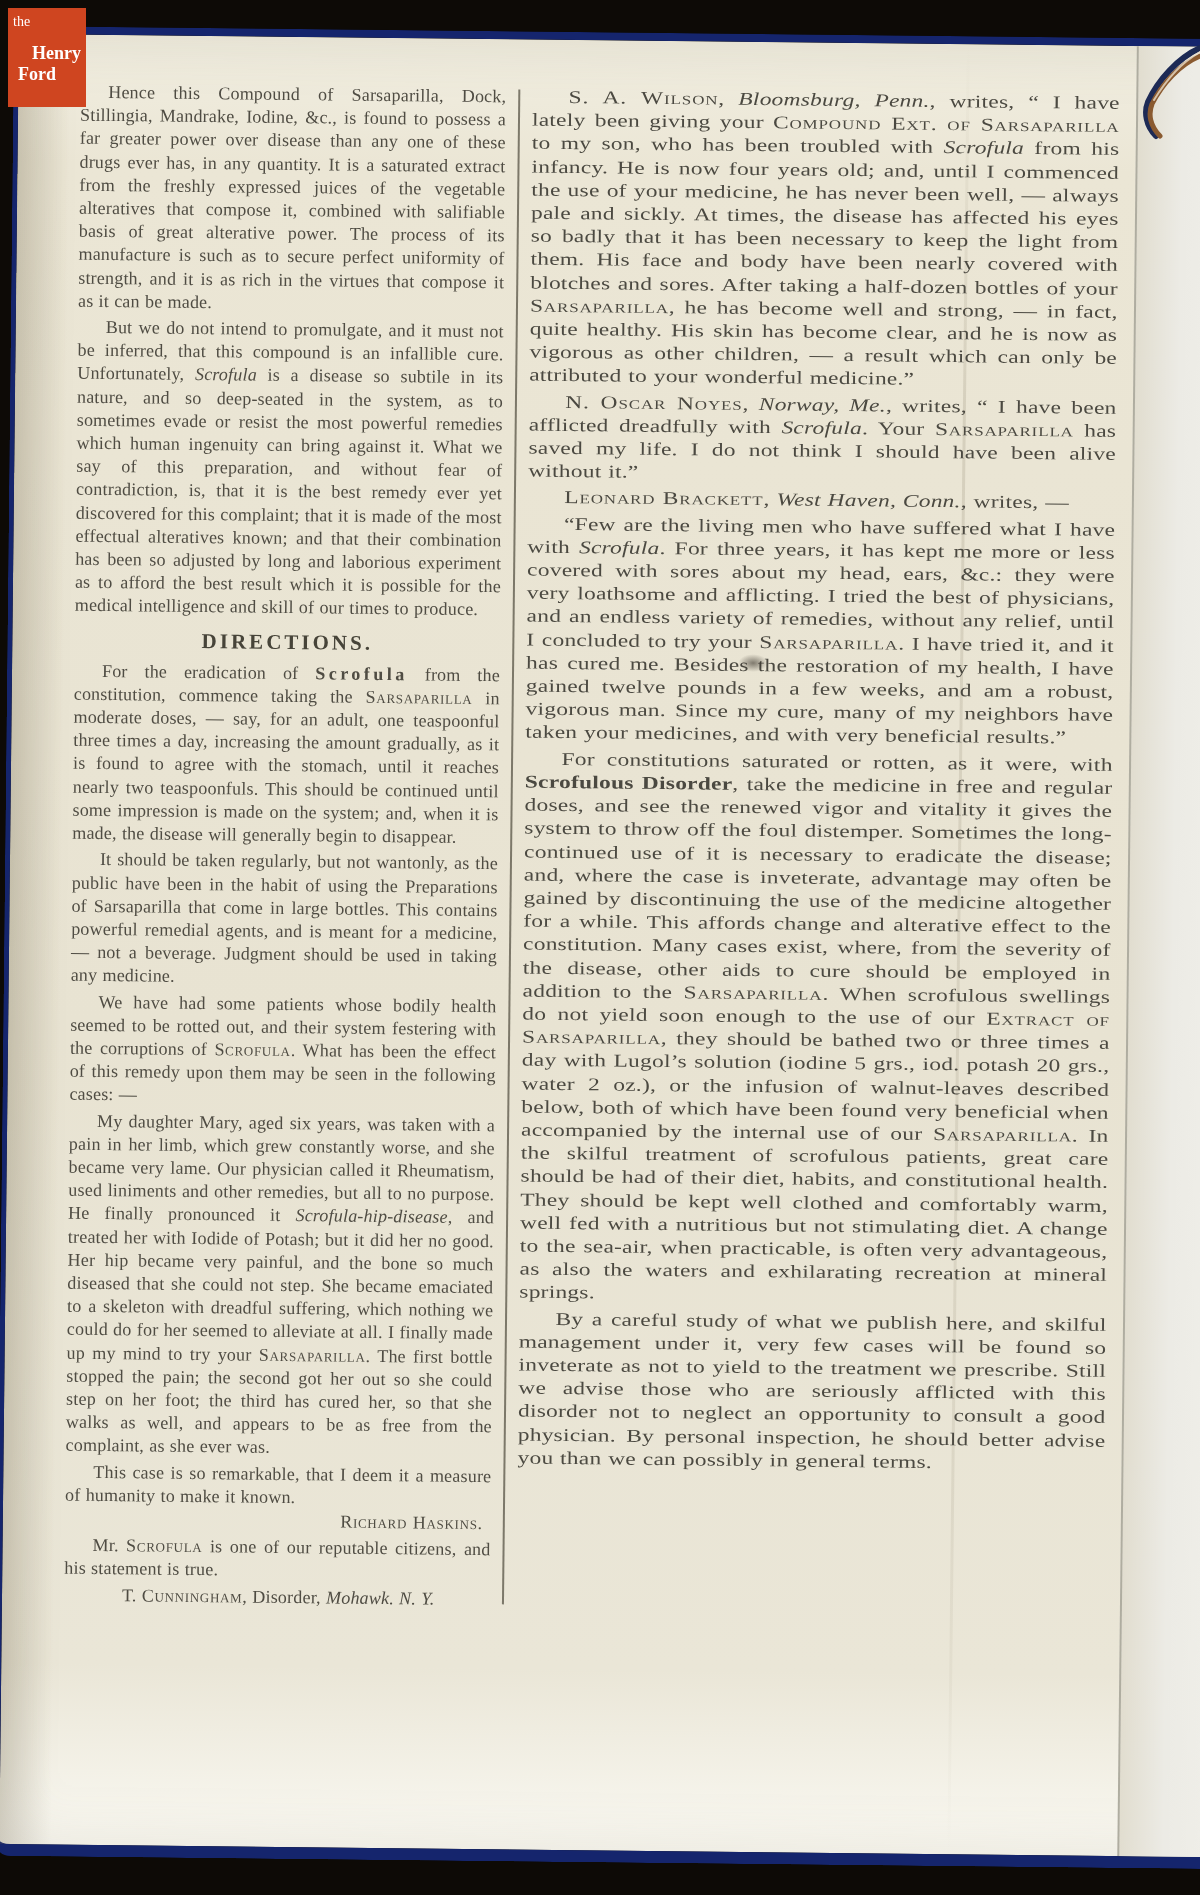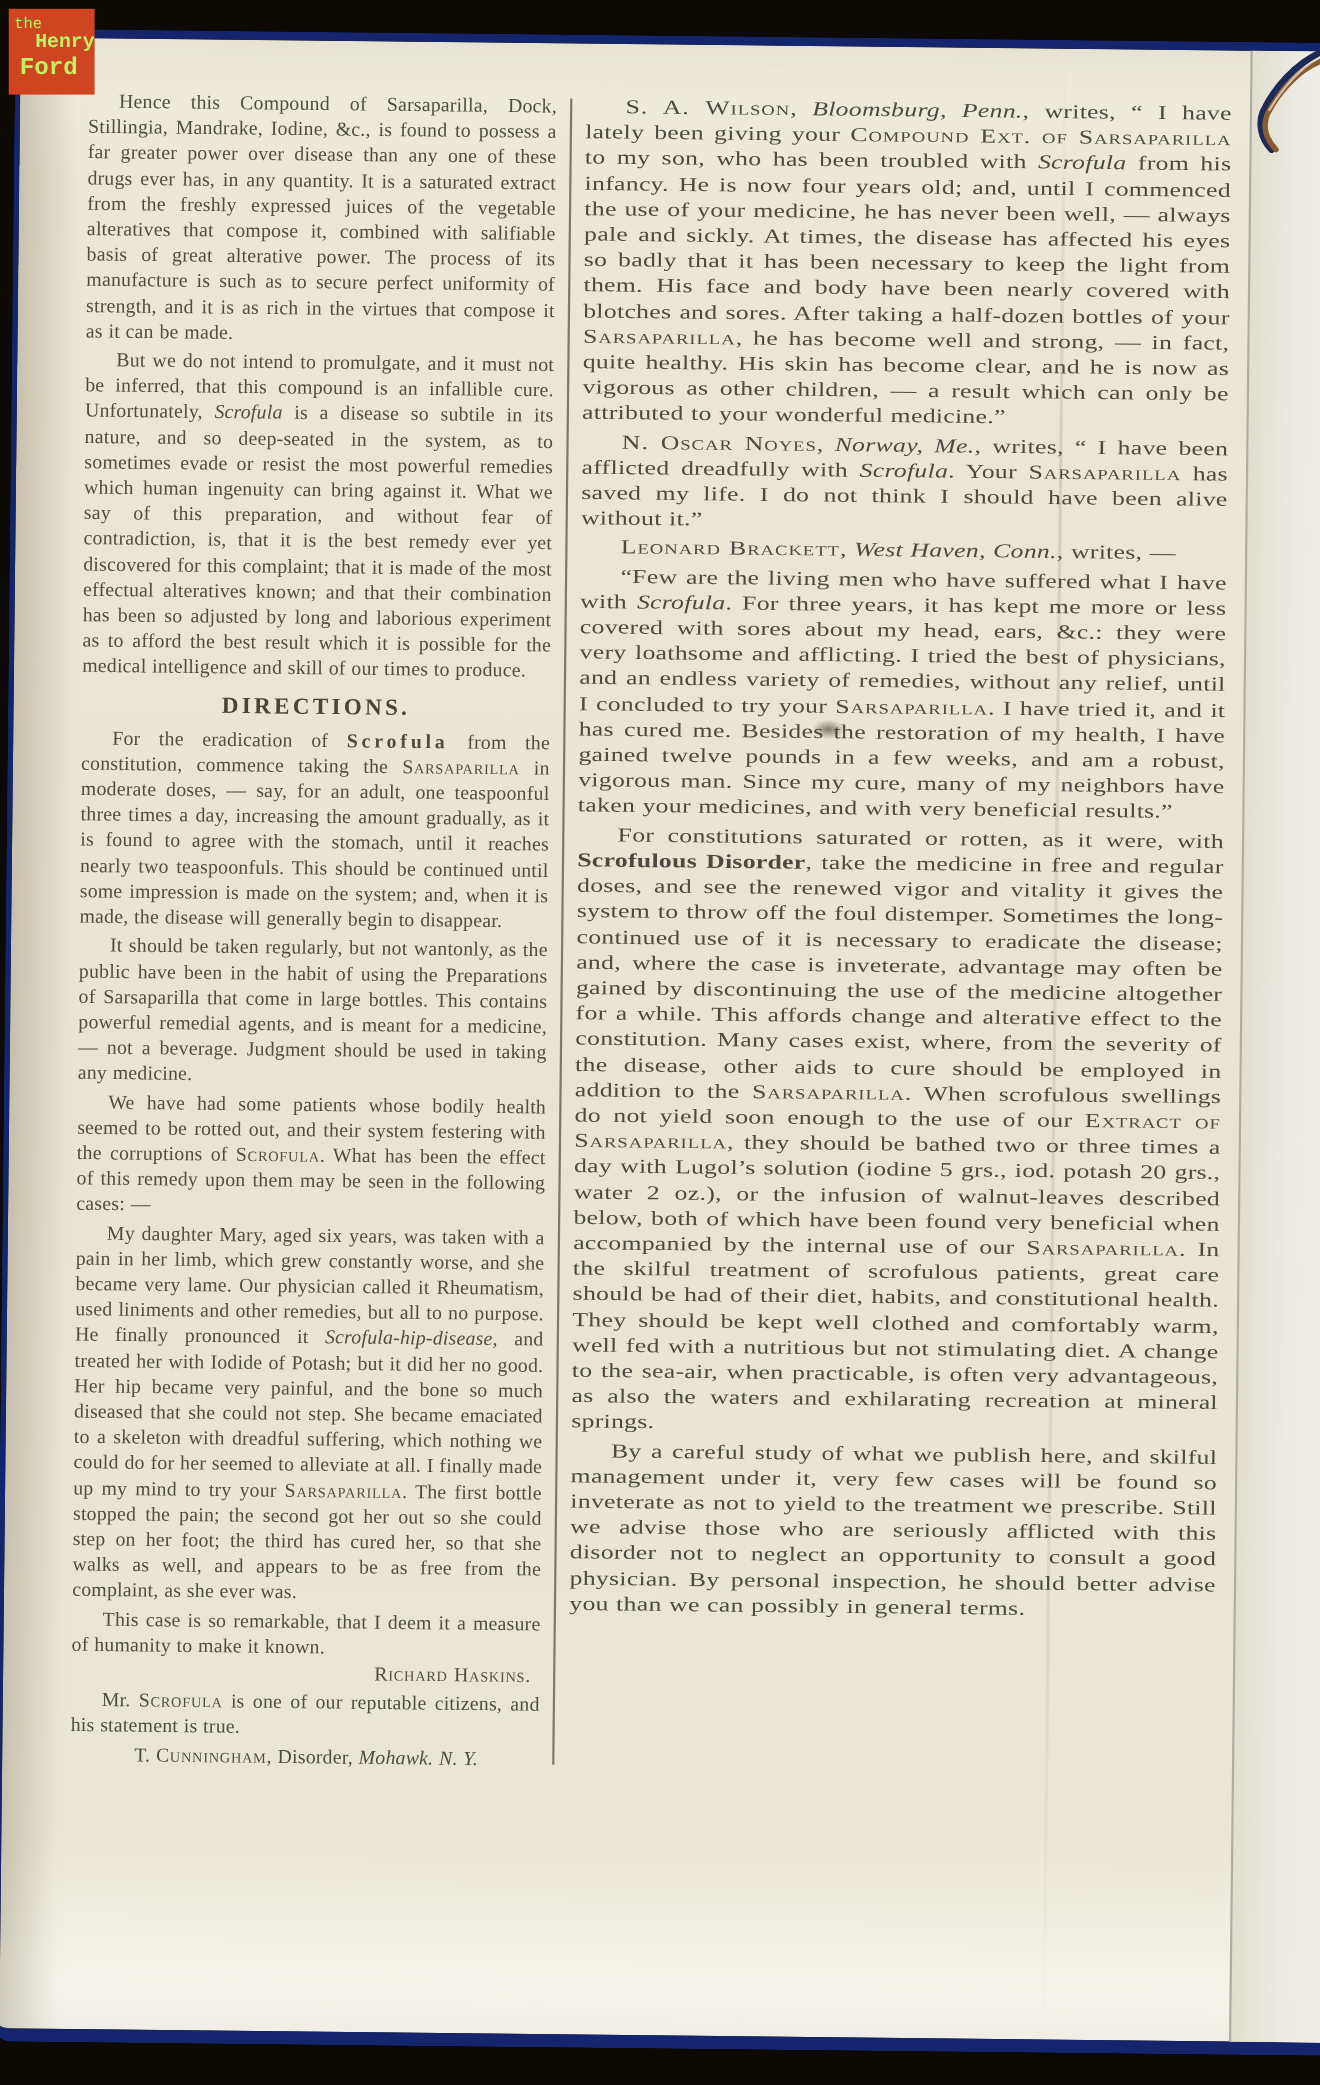--- a/index.html
+++ b/index.html
@@ -52,28 +52,28 @@
   .bsp{font-weight:bold;letter-spacing:3.5px;}
   
   .smudge{position:absolute;left:726px;top:612px;width:30px;height:18px;border-radius:50%;
     background:radial-gradient(ellipse at center,rgba(40,34,26,.55),rgba(40,34,26,0) 70%);}
   .crease{position:absolute;top:0;bottom:0;left:948px;width:3px;
     background:linear-gradient(180deg,rgba(120,110,85,0),rgba(120,110,85,.18) 20%,rgba(120,110,85,.12) 80%,rgba(120,110,85,0));}
   
   .thread{position:absolute;left:1118px;top:40px;width:82px;height:110px;}
   
   .hf-logo{
-    position:absolute;left:8px;top:8px;width:78px;height:78px;
-    background:#cf4520;color:#bef264;
-    font-family:Liberation Mono, monospace;
+    position:absolute;left:8px;top:8px;width:78px;height:99px;
+    background:#cf4520;color:#ffffff;
+    font-family:Liberation Serif, serif;
     line-height:1;z-index:5;
   }
   .hf-the{display:block;font-size:14px;margin:7px 0 0 5px;font-weight:normal;}
-  .hf-henry{display:block;font-size:18px;font-weight:bold;margin:1px 0 0 24px;}
-  .hf-ford{display:block;font-size:22px;font-weight:bold;margin:3px 0 0 10px;}
+  .hf-henry{display:block;font-size:18px;font-weight:bold;margin:15px 0 0 24px;}
+  .hf-ford{display:block;font-size:18px;font-weight:bold;margin:3px 0 0 10px;}
 </style>
 </head>
 <body>
 
 <div class="stage">
 
   <div class="page">
     <div class="gutter-shadow"></div>
     <div class="edge-strip"></div>
     <div class="crease"></div>

